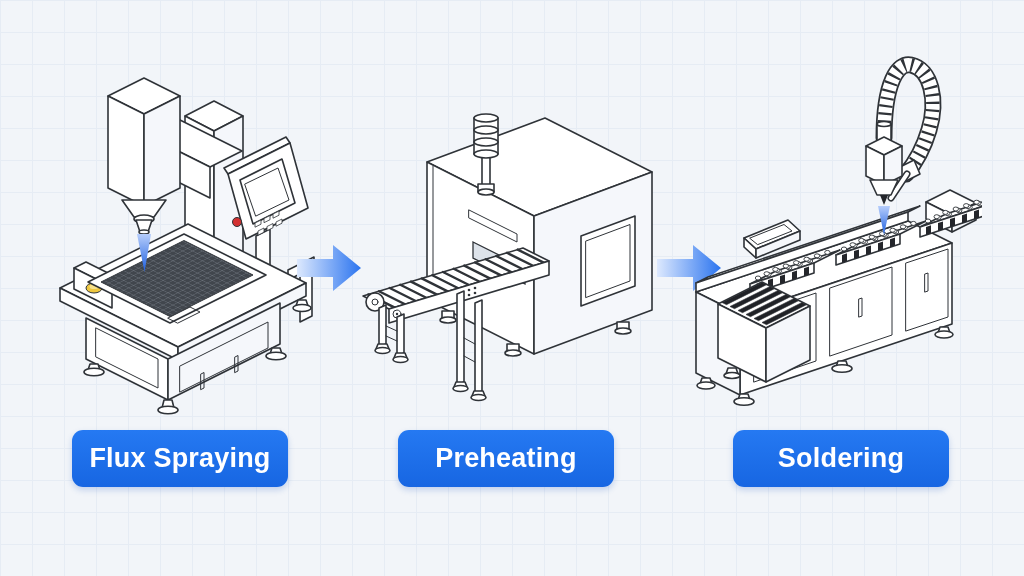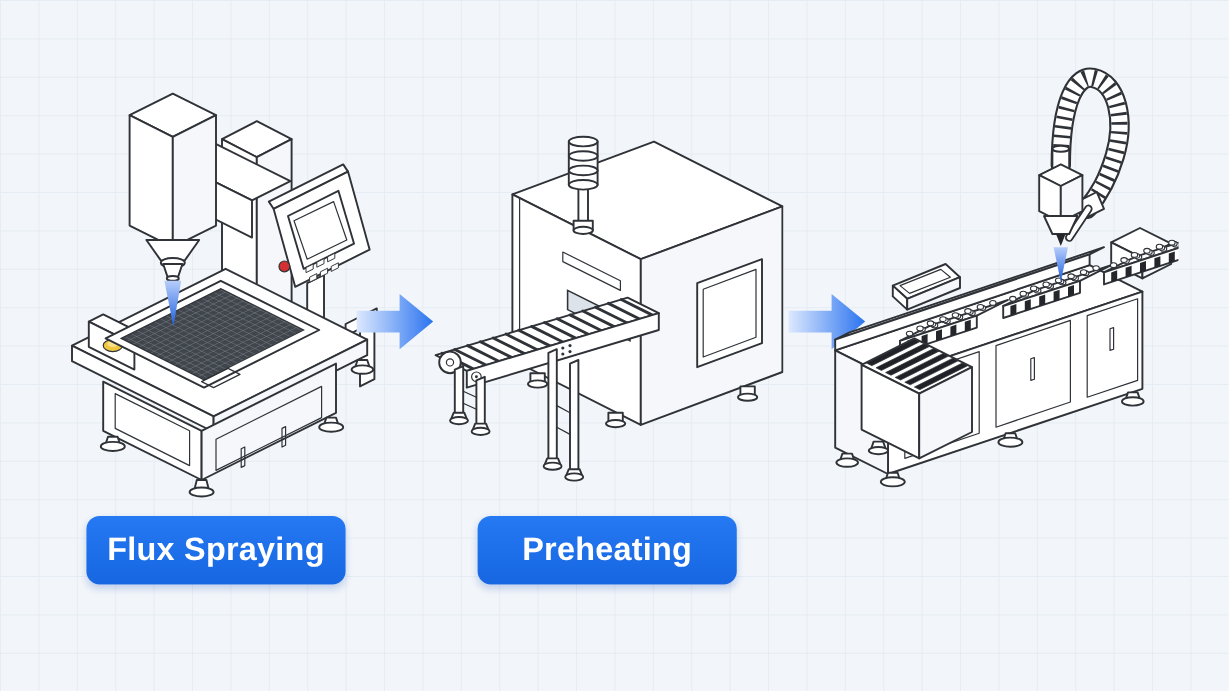--- a/index.html
+++ b/index.html
@@ -322,14 +322,15 @@
       <path class="fs" d="M192 103 L192 133 L210 124 L210 94 Z"></path>
       <path class="f" d="M178 128 L206 128 L199 143 L185 143 Z"></path>
       <path class="dk" d="M188 143 L196 143 L192 153 Z"></path>
     </g>
 
     <path d="M186 154 L198 154 L192 183 Z" fill="url(#coneG3)"></path>
   </svg>
 
   <div class="step-btn" style="left:398px">Preheating</div>
   <div class="step-btn" style="left:72px">Flux Spraying</div>
+  <div class="step-btn" style="left:733px">Soldering</div>
 
 </div>
 
 </body></html>

